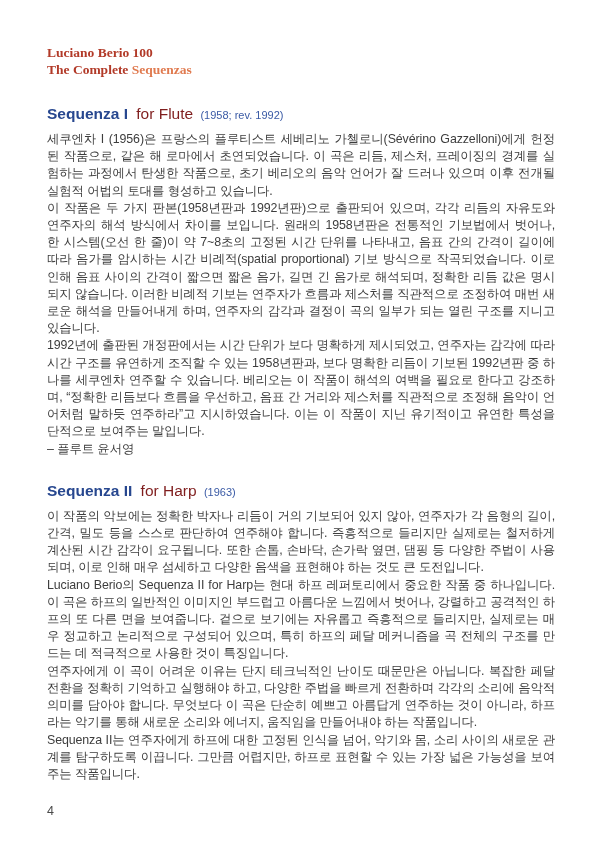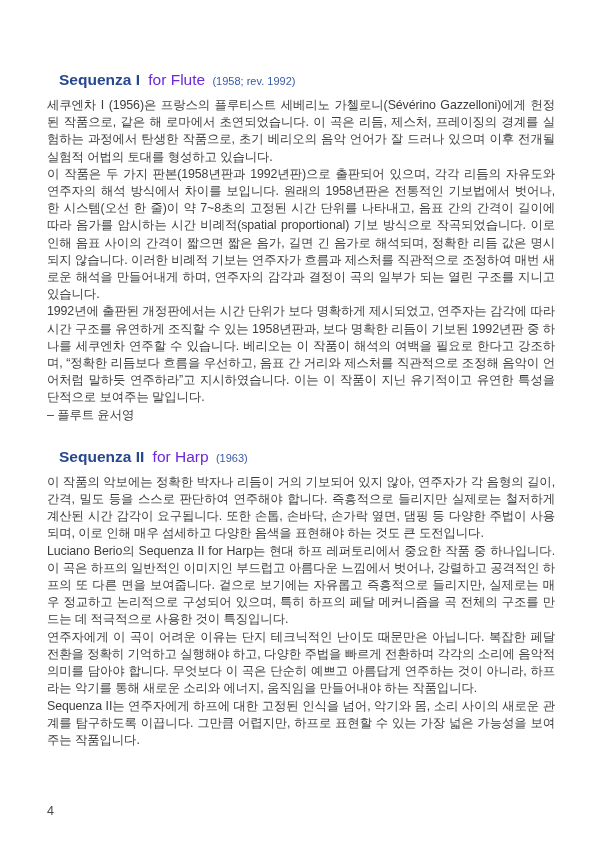--- a/index.html
+++ b/index.html
@@ -20,22 +20,22 @@
     color:#b23a28;
   }
   .accent-orange{color:#e07a4f;}
   .section{margin-top:25px;}
   .sec-head{
     margin:0 0 6px 0;
     font-size:15.5px;
     line-height:20px;
     font-weight:normal;
   }
-  .sec-title{font-weight:bold;color:#27478f;letter-spacing:0;margin-left:12px;}
-  .sec-sub{color:#6d28d9;margin-left:4px;}
+  .sec-title{font-weight:bold;color:#27478f;letter-spacing:0;}
+  .sec-sub{color:#7f1d1d;margin-left:4px;}
   .sec-year{color:#3a5aa5;font-size:11px;margin-left:3px;}
   .body-text p{
     margin:0;
     font-size:12.4px;
     line-height:17.2px;
     text-align:justify;
     color:#3d3d3d;
     letter-spacing:-0.1px;
   }
   .sig{
@@ -51,20 +51,24 @@
     top:804px;
     font-size:12.5px;
     color:#4a4a4a;
   }
 </style>
 </head>
 <body>
 
 <div class="page">
 
+  <header class="hdr">
+    <div>Luciano Berio 100</div>
+    <div><span>The Complete</span> <span class="accent-orange">Sequenzas</span></div>
+  </header>
 
   <section class="section" style="margin-top:26px;">
     <h2 class="sec-head">
       <span class="sec-title">Sequenza I</span>
       <span class="sec-sub">for Flute</span>
       <span class="sec-year">(1958; rev. 1992)</span>
     </h2>
     <div class="body-text">
       <p>세쿠엔차 I (1956)은 프랑스의 플루티스트 세베리노 가첼로니(Sévérino Gazzelloni)에게 헌정된 작품으로, 같은 해 로마에서 초연되었습니다. 이 곡은 리듬, 제스처, 프레이징의 경계를 실험하는 과정에서 탄생한 작품으로, 초기 베리오의 음악 언어가 잘 드러나 있으며 이후 전개될 실험적 어법의 토대를 형성하고 있습니다.</p>
       <p>이 작품은 두 가지 판본(1958년판과 1992년판)으로 출판되어 있으며, 각각 리듬의 자유도와 연주자의 해석 방식에서 차이를 보입니다. 원래의 1958년판은 전통적인 기보법에서 벗어나, 한 시스템(오선 한 줄)이 약 7~8초의 고정된 시간 단위를 나타내고, 음표 간의 간격이 길이에 따라 음가를 암시하는 시간 비례적(spatial proportional) 기보 방식으로 작곡되었습니다. 이로 인해 음표 사이의 간격이 짧으면 짧은 음가, 길면 긴 음가로 해석되며, 정확한 리듬 값은 명시되지 않습니다. 이러한 비례적 기보는 연주자가 흐름과 제스처를 직관적으로 조정하여 매번 새로운 해석을 만들어내게 하며, 연주자의 감각과 결정이 곡의 일부가 되는 열린 구조를 지니고 있습니다.</p>

